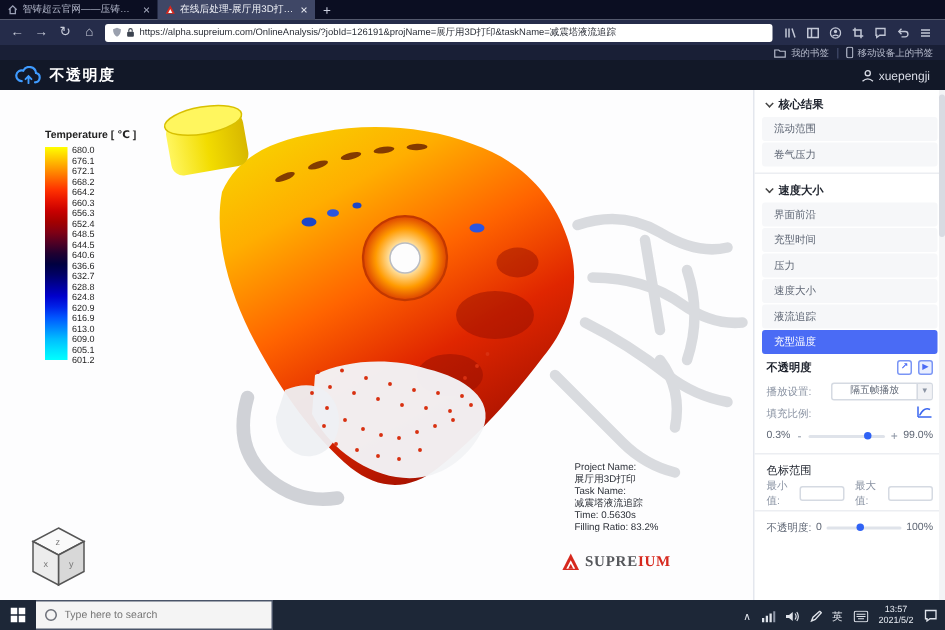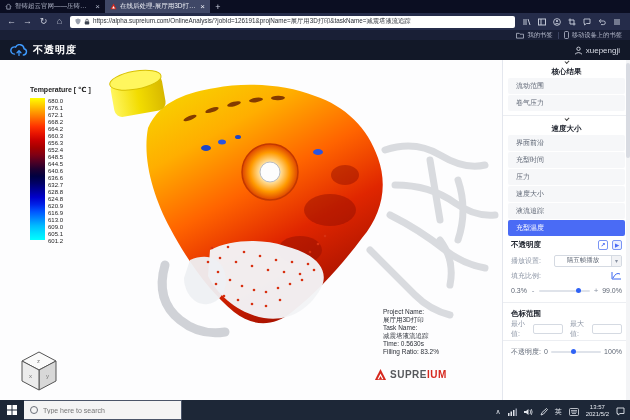--- a/index.html
+++ b/index.html
@@ -40,49 +40,49 @@
   
   .legend { position:absolute; left:30px; top:26px; }
   .legend-title { font-size:7px; font-weight:bold; color:#222; margin-bottom:4px; }
   .legend-body { display:flex; gap:3px; }
   .colorbar { width:15px; height:142px; }
   .legend-labels { height:146px; display:flex; flex-direction:column; justify-content:space-between; }
   .legend-label { font-size:6px; line-height:6px; color:#222; }
 
   
   .projinfo { position:absolute; left:383px; top:248px; font-size:6.5px; line-height:8px; color:#2c3038; }
-  .wm { position:absolute; left:374px; top:308px; display:flex; align-items:center; gap:3px; }
+  .wm { position:absolute; left:374px; top:308px; display:flex; align-items:center; gap:3px;font-family:Liberation Serif, serif; }
   .wm-text { font-size:10px; font-weight:bold; letter-spacing:.5px; color:#56585c; }
   .wm-text b { color:#d6281e; }
 
   .cube { position:absolute; left:16px; top:288px; }
 
   
   .sidebar { position:absolute; left:502px; top:0; width:128px; height:340px; background:#fff; border-left:1px solid #e4e7ee; padding:2px 0 0 0; font-size:7px; color:#5f6775; }
-  .sec-header { display:flex; align-items:center; gap:4px; height:15px; padding:0 8px; font-size:7.5px; font-weight:bold; color:#20252f;flex-direction:column; }
+  .sec-header { display:flex; align-items:center; gap:4px; height:15px; padding:0 8px; font-size:7.5px; font-weight:bold; color:#20252f; }
   .chev { width:4px; height:4px; border-left:1px solid #444; border-bottom:1px solid #444; transform:rotate(-45deg); margin-top:-2px; }
   .item { margin:1px 5px; padding:3px 8px; background:#f6f7f9; border-radius:2px; color:#5f6775; }
   .item.selected { background:#4a6bf5; color:#fff; }
   .panel-div { border-top:1px solid #eceef2; margin:4px 0 3px 0; }
   .ctrl { padding:0 8px; }
   .crow { display:flex; align-items:center; gap:3px; height:15px; font-size:7px; }
   .clabel { color:#8a93a3; }
   .anim-head { display:flex; align-items:center; height:16px; padding:0 8px; font-size:7.5px; font-weight:bold; color:#20252f; }
   .anim-icons { margin-left:auto; display:flex; gap:4px; }
   .sq-icon { width:10px; height:10px; border:1px solid #7a95f5; border-radius:2px; color:#4a6bf5; font-size:6px; line-height:8px; text-align:center; background:#fff; }
   .sq-icon.play { background:#e9eeff; font-size:5.5px; }
   .select { margin-left:auto; width:68px; height:12px; border:1px solid #d5dae2; border-radius:2px; display:flex; align-items:center; background:#fff; }
   .select-val { flex:1; font-size:6.5px; color:#5f6775; text-align:center; white-space:nowrap; overflow:hidden; }
   .select-caret { width:10px; height:100%; background:#f1f2f5; border-left:1px solid #d5dae2; color:#8a93a3; font-size:6px; display:flex; align-items:center; justify-content:center; }
   .track { position:relative; flex:1; height:2px; background:#dfe3ea; border-radius:1px; }
   .knob { position:absolute; top:-2px; width:5px; height:5px; border-radius:50%; background:#2f62f5; }
   .stepbtn { color:#8a93a3; font-size:8px; width:6px; text-align:center; }
   .minmax input { width:30px; height:10px; border:1px solid #d5dae2; border-radius:2px; }
   .checkbox { width:8px; height:8px; border:1px solid #7d8798; border-radius:1.5px; font-size:7px; line-height:7px; text-align:center; color:#3c4350; }
-  .shell-title { font-weight:bold; color:#20252f; font-size:7.5px; }
+  .shell-title { font-weight:normal; color:#20252f; font-size:7.5px; }
   .scrollbar { position:absolute; right:0; top:0; width:4px; height:340px; background:#f3f4f6; }
   .scroll-thumb { position:absolute; right:0; top:3px; width:4px; height:95px; border-radius:2px; background:#d8dbe2; }
 
   
   .taskbar { position:absolute; bottom:0; left:0; width:630px; height:20px; background:#1d2737; display:flex; align-items:flex-end; color:#e8ecf3; }
   .startbtn { width:24px; height:20px; display:flex; align-items:center; justify-content:center; }
   .searchbox { width:158px; height:20px; background:#f4f4f4; display:flex; align-items:center; gap:5px; padding:0 6px; border:1px solid #4a5468; border-left:none; }
   .searchbox input { border:none; outline:none; background:transparent; font-size:7px; color:#555; width:120px; font-family:inherit; }
   .ring { width:8px; height:8px; border:1.3px solid #6b6f78; border-radius:50%; }
   .tspacer { flex:1; }

